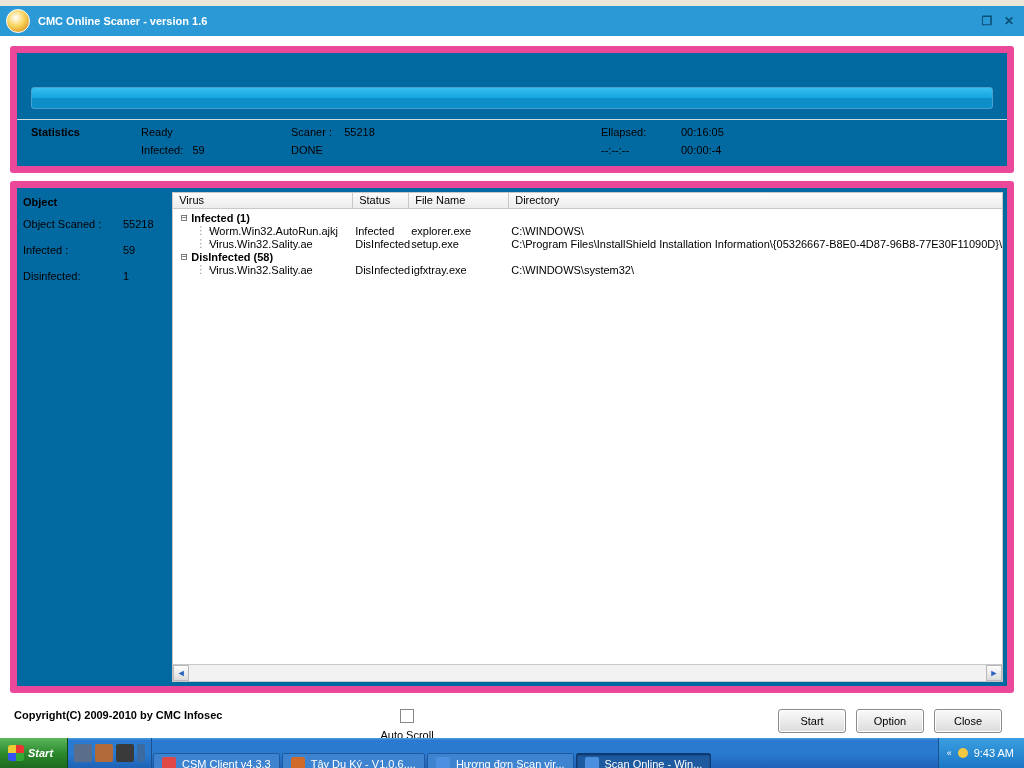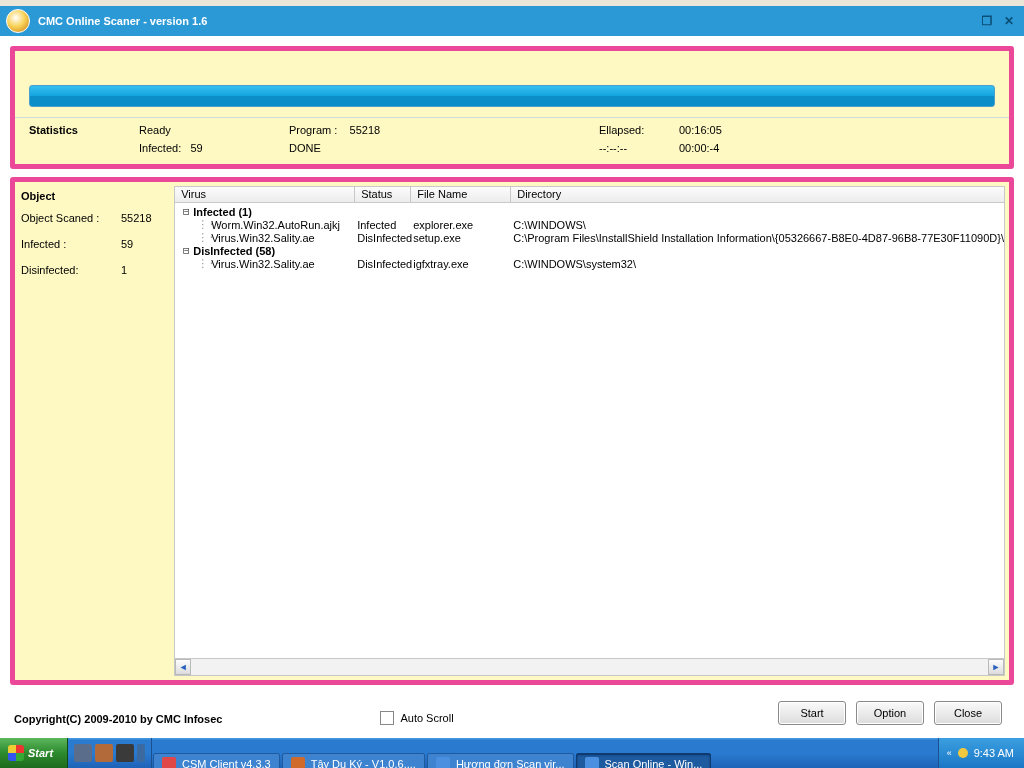--- a/index.html
+++ b/index.html
@@ -45,23 +45,23 @@
   font-weight: bold;
   font-size: 12px;
 }
 .body-area {
   background: #fff;
   margin: 0;
   padding: 10px 10px 0 10px;
   box-sizing: border-box;
 }
 .panel {
-  border: 5px solid #ec4899;
+  border: 7px solid #ec4899;
   border-radius: 3px;
-  background: #fef9c3;
+  background: #0369a1;
   margin-bottom: 8px;
 }
 .progress-wrap {
   padding: 34px 14px 10px 14px;
 }
 .progress-bar {
   height: 20px;
   border: 1px solid #4a9fcf;
   border-radius: 3px;
   background: linear-gradient(to bottom, #37bff0 0%, #15a5e0 48%, #0c8fc8 52%, #0c8fc8 100%);
@@ -157,25 +157,25 @@
   width: 16px;
   background: linear-gradient(#fdfdfd,#dcdcdc);
   border: 1px solid #b9b9b9;
   display:flex;align-items:center;justify-content:center;
   color:#2a62c0;font-size:9px;
   box-sizing:border-box;
 }
 .hscroll .track { flex:1; }
 .footer {
   display: flex;
-  align-items: flex-end;
+  align-items: flex-start;
   padding: 8px 12px 10px 4px;
 }
 .footer .copy { font-weight: bold; }
-.footer .auto { margin-left: 158px; display:flex; align-items:center; gap:6px;}
+.footer .auto { margin-left: 158px; display:flex; align-items:center; gap:6px;flex-direction:column;}
 .footer .auto .cb {
   width:12px;height:12px;border:1px solid #888;background:#fff;display:inline-block;
 }
 .footer .spacer { flex: 1; }
 .btn {
   width: 66px;
   height: 22px;
   border: 1px solid #8a8a8a;
   border-radius: 3px;
   background: linear-gradient(#fafafa, #dcdcdc);
@@ -252,21 +252,21 @@
 
   <div class="body-area">
 
     <div class="panel">
       <div class="progress-wrap">
         <div class="progress-bar"></div>
       </div>
       <div class="stats-row">
         <div class="lbl">Statistics</div>
         <div>Ready</div>
-        <div><span>Program :</span>&nbsp;&nbsp;&nbsp;&nbsp;<span>55218</span></div>
+        <div><span>Scaner :</span>&nbsp;&nbsp;&nbsp;&nbsp;<span>55218</span></div>
         <div></div>
         <div>Ellapsed:</div>
         <div>00:16:05</div>
 
         <div></div>
         <div><span>Infected:</span>&nbsp;&nbsp;&nbsp;<span>59</span></div>
         <div>DONE</div>
         <div></div>
         <div>--:--:--</div>
         <div>00:00:-4</div>

